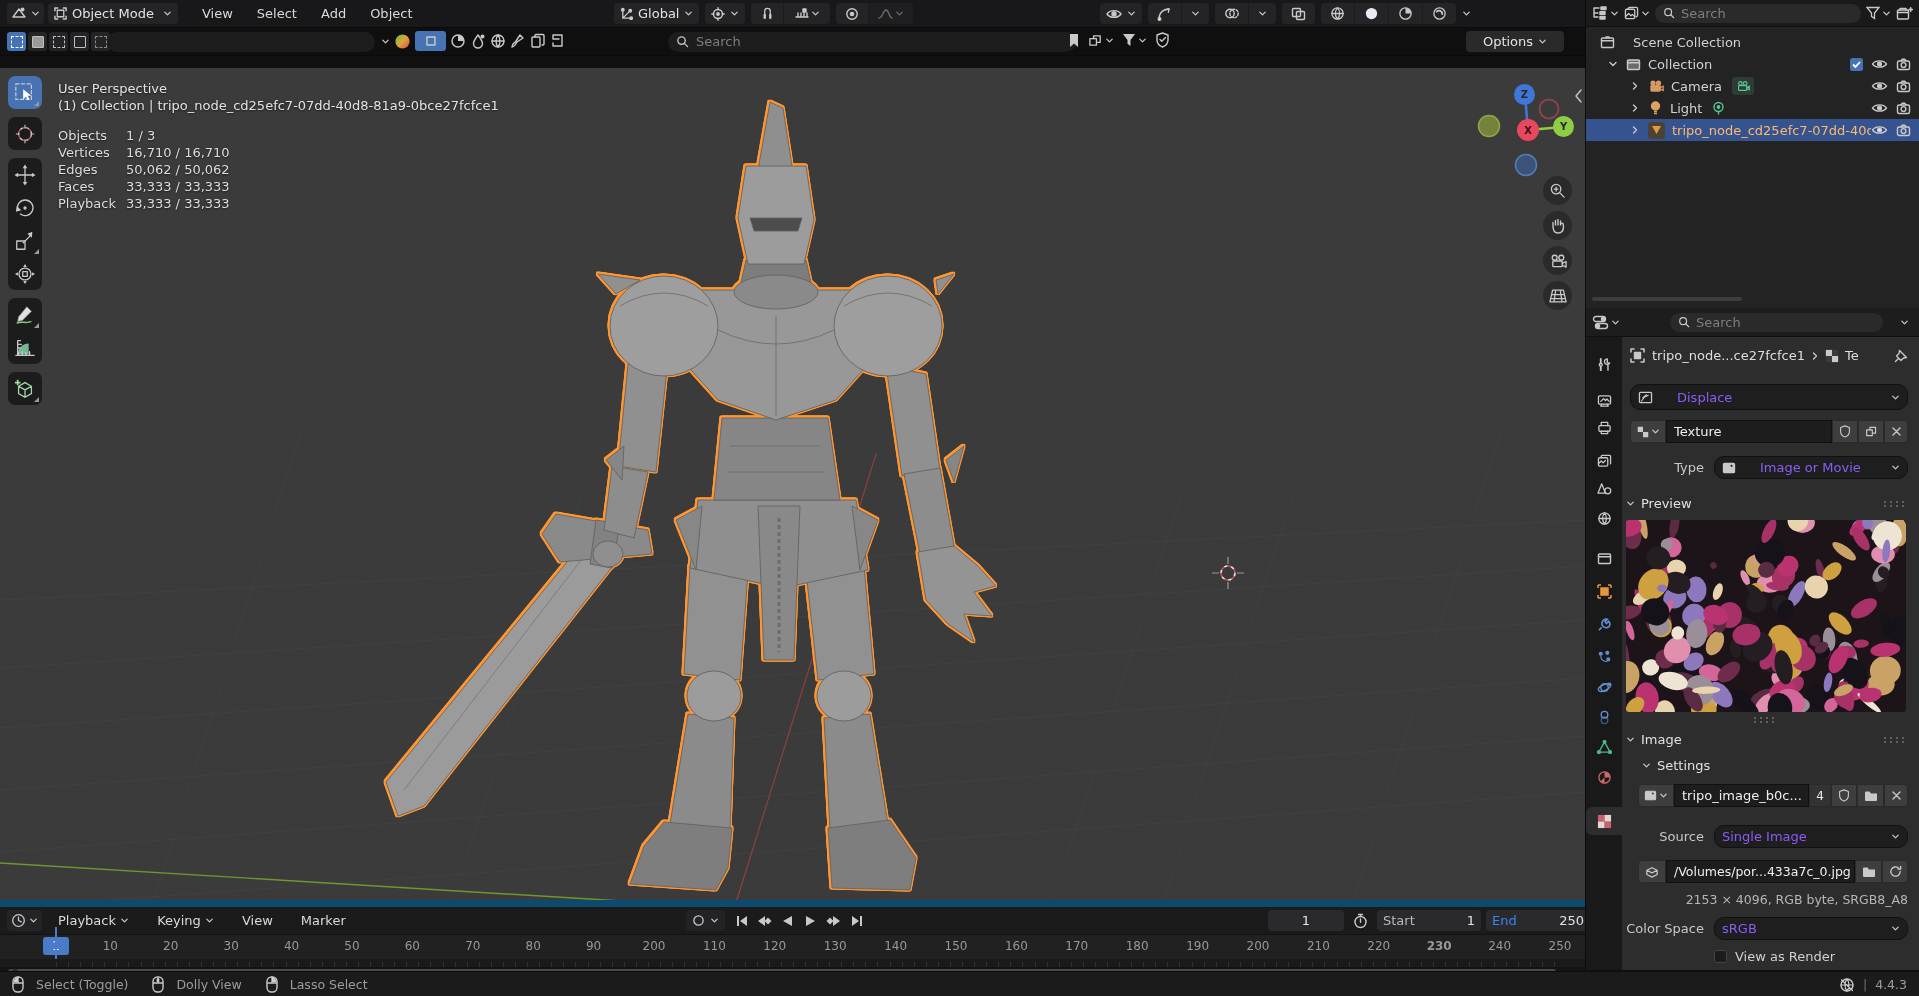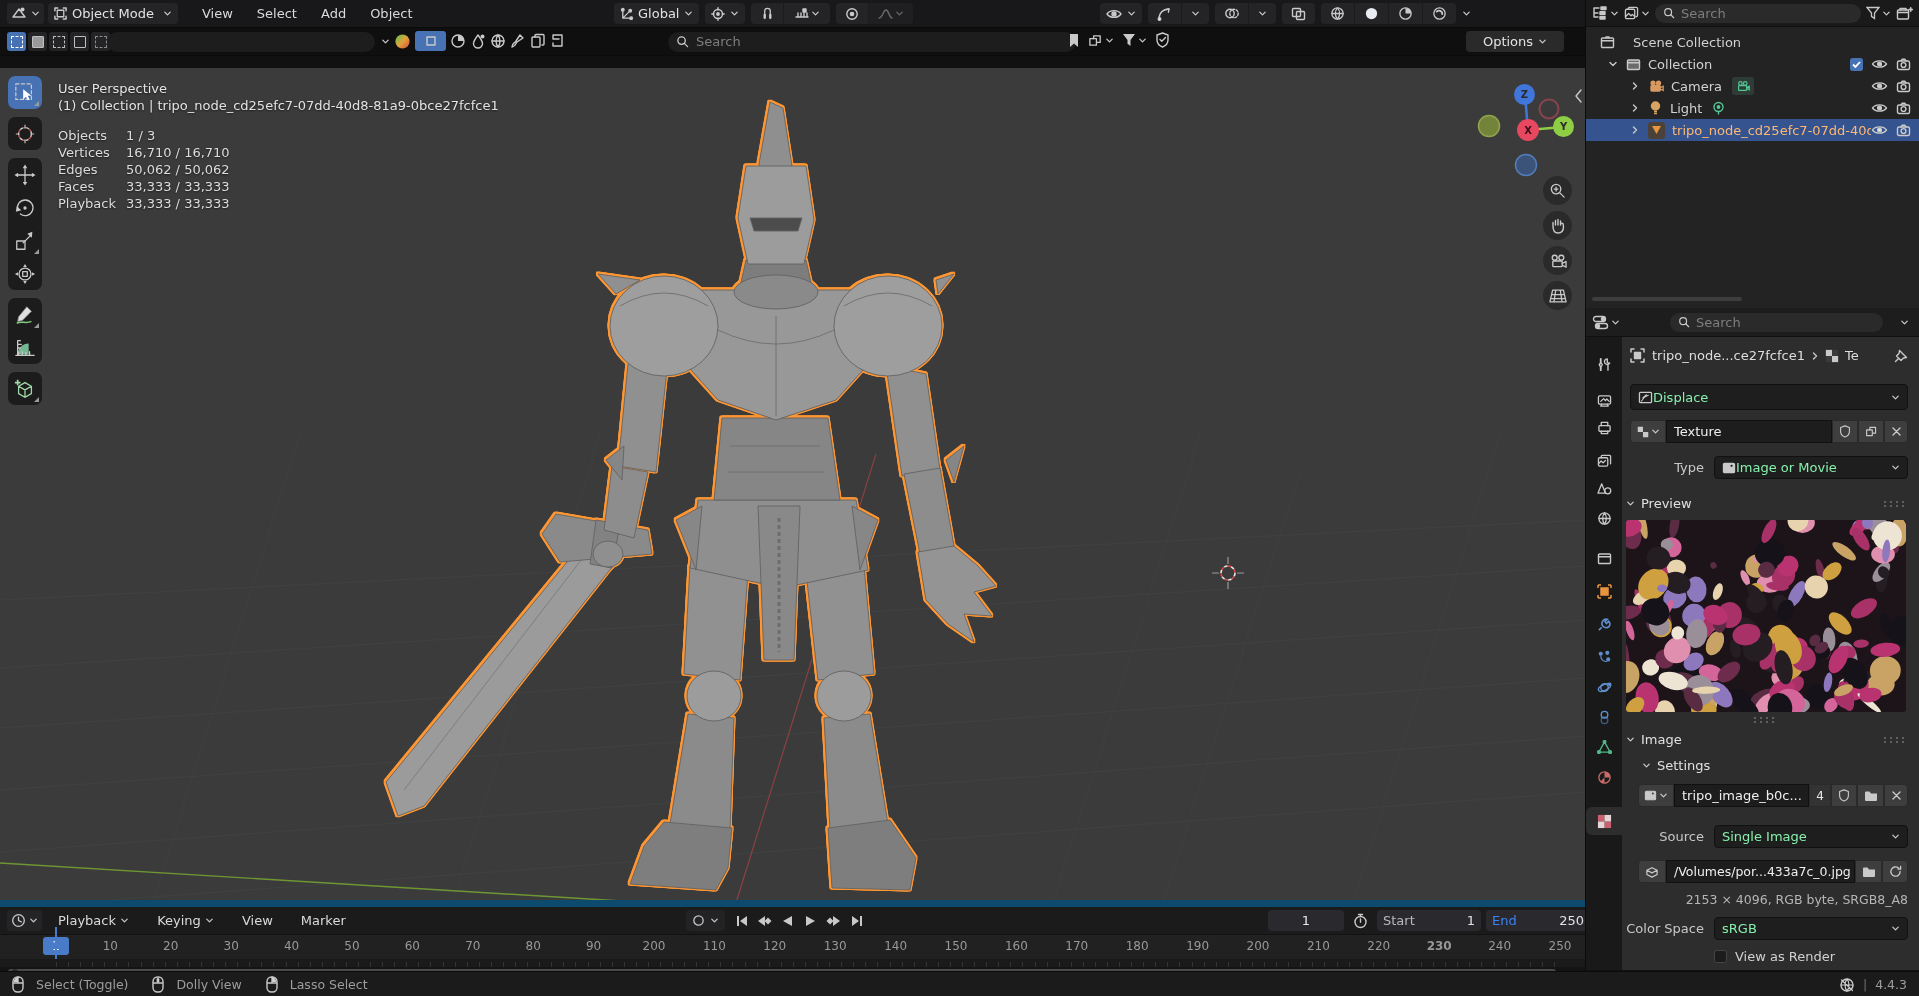--- a/index.html
+++ b/index.html
@@ -65,21 +65,21 @@
   .olrow.sel{background:#35548f;color:#ffb870;}
   .olright{position:absolute;right:8px;display:flex;gap:8px;align-items:center;height:22px;}
   .exp{width:10px;height:10px;}
   #properties{left:1586px;top:308px;width:333px;height:662px;background:#2d2d2d;}
   #pr-header{position:absolute;left:0;top:0;width:100%;height:29px;background:#1d1d1d;border-bottom:1px solid #101010;display:flex;align-items:center;gap:6px;padding:0 6px;box-sizing:border-box;}
   #tabcol{position:absolute;left:0;top:29px;width:36px;height:633px;background:#191919;}
   .tab{position:absolute;left:0;width:36px;height:28px;display:flex;align-items:center;justify-content:center;}
   .tab.active{background:#2d2d2d;border-radius:6px 0 0 6px;}
   .prow{position:absolute;display:flex;align-items:center;}
   .plabel{position:absolute;text-align:right;color:#c7c7c7;}
-  .drop{background:#1e1e1e;border:1px solid #111;border-radius:4px;height:23px;display:flex;align-items:center;gap:0;padding:0 7px;color:#86efac;box-sizing:border-box;}
+  .drop{background:#1e1e1e;border:1px solid #111;border-radius:10px;height:23px;display:flex;align-items:center;gap:24px;padding:0 7px;color:#8b5cf6;box-sizing:border-box;}
   .drop .chev{margin-left:auto;}
   .sqbtn{background:#3e3e3e;border:1px solid #2a2a2a;display:flex;align-items:center;justify-content:center;height:23px;box-sizing:border-box;}
   .namefield{background:#1d1d1d;border:1px solid #111;color:#eee;height:23px;display:flex;align-items:center;padding:0 7px;box-sizing:border-box;white-space:nowrap;overflow:hidden;}
   .phead{color:#e0e0e0;display:flex;align-items:center;gap:6px;}
   .grip{width:26px;height:7px;background-image:radial-gradient(#606060 1px,transparent 1.2px);background-size:6px 4px;}
   .checkbox{width:13px;height:13px;border-radius:2.5px;box-sizing:border-box;}
   .checkbox.off{background:#1c1c1c;border:1px solid #444;}
   .checkbox.on{background:#4772b3;}
   
   #statusbar{left:0;top:971px;width:1919px;height:25px;background:#1b1b1b;border-top:1px solid #0c0c0c;display:flex;align-items:center;color:#9d9d9d;font-size:12.5px;}

